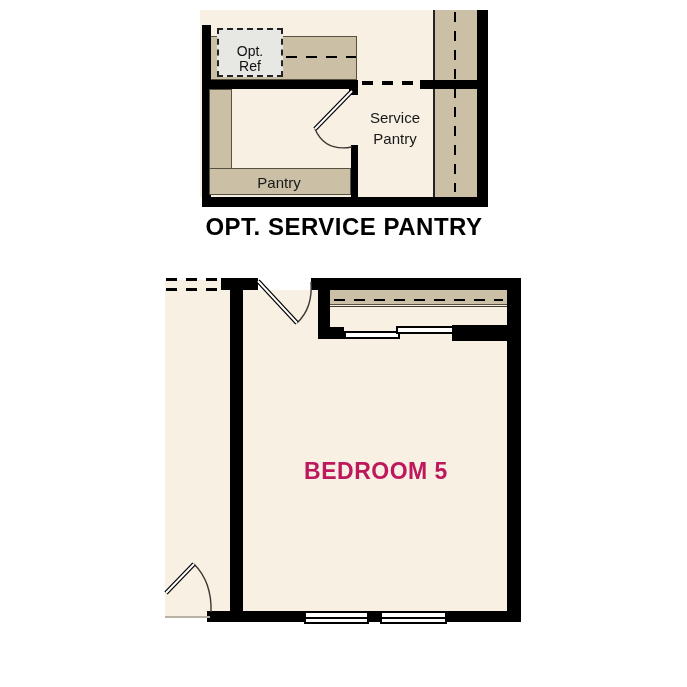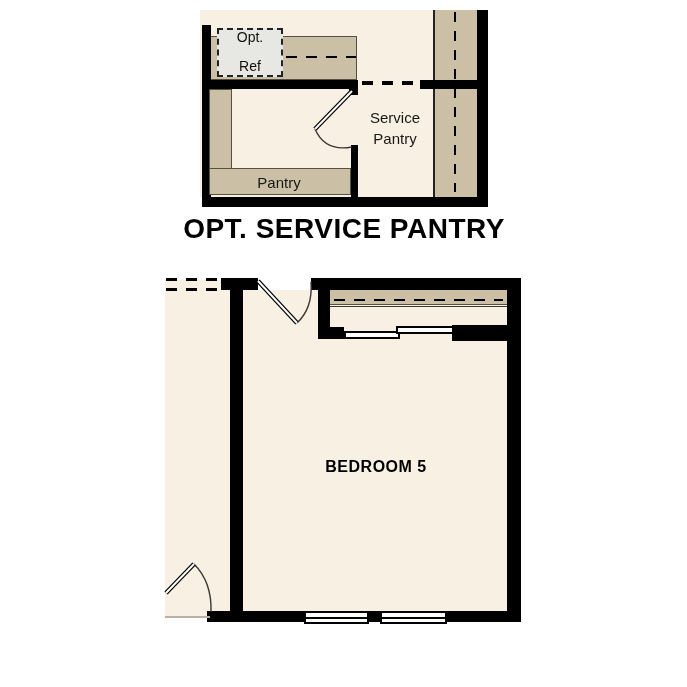--- a/index.html
+++ b/index.html
@@ -9,26 +9,26 @@
   }
   .abs{position:absolute;box-sizing:border-box;}
   .floor{background:var(--floor);}
   .wall{background:var(--wall);}
   .counter{background:var(--counter);border:1px solid var(--outline);}
   .dash-h{background:repeating-linear-gradient(90deg, var(--wall) 0 11px, transparent 11px 20px);}
   .dash-v{background:repeating-linear-gradient(180deg, var(--wall) 0 10px, transparent 10px 19px);}
   .thinline{background:#3c3832;}
   .fridge{
     background:var(--fridge);border:2px dashed #222;
-    display:flex;flex-direction:column;align-items:center;justify-content:space-between;
+    display:flex;flex-direction:column;align-items:center;justify-content:flex-end;
     font-size:14px;line-height:1.12;color:#111;
   }
   .room-label{font-size:15px;line-height:21px;text-align:center;color:#181818;}
-  .plan-title{font-weight:bold;font-size:28px;letter-spacing:.5px;text-align:center;color:#000;white-space:nowrap;}
-  .bedroom-label{font-weight:bold;font-size:16px;letter-spacing:.5px;text-align:center;color:#000000;white-space:nowrap;}
+  .plan-title{font-weight:bold;font-size:24px;letter-spacing:.5px;text-align:center;color:#000;white-space:nowrap;}
+  .bedroom-label{font-weight:bold;font-size:23px;letter-spacing:.5px;text-align:center;color:#be185d;white-space:nowrap;}
   .window{background:#fff;border:2px solid #000;}
   .window .mullion{position:absolute;left:0;right:0;top:4px;height:2px;background:#000;}
   .panel{background:#fff;border:2px solid #000;}
   svg{position:absolute;overflow:visible;}
 </style>
 </head>
 <body>
 
 <div class="canvas">
 

